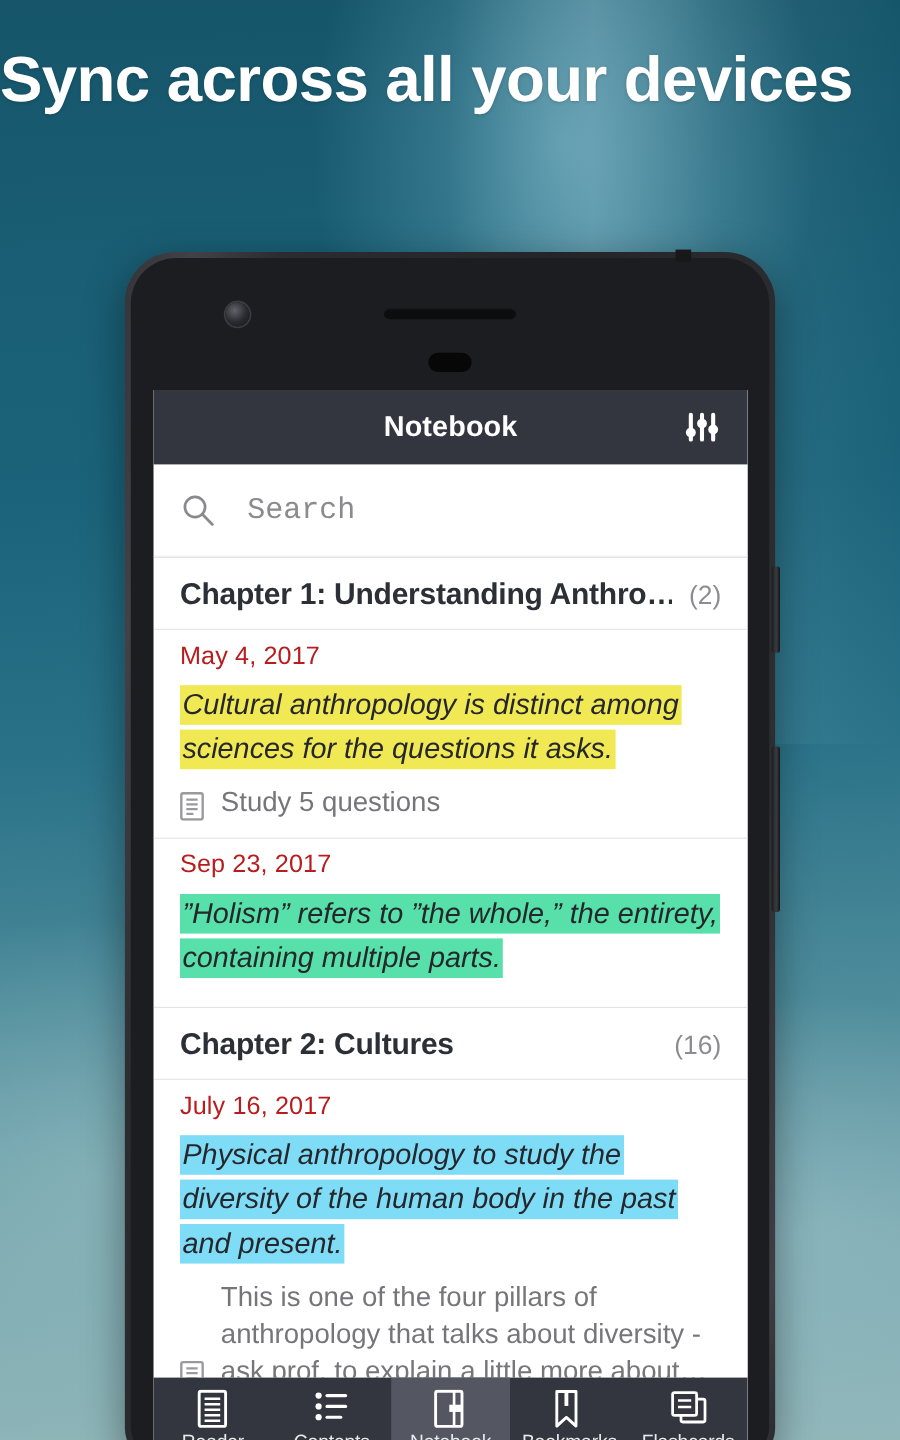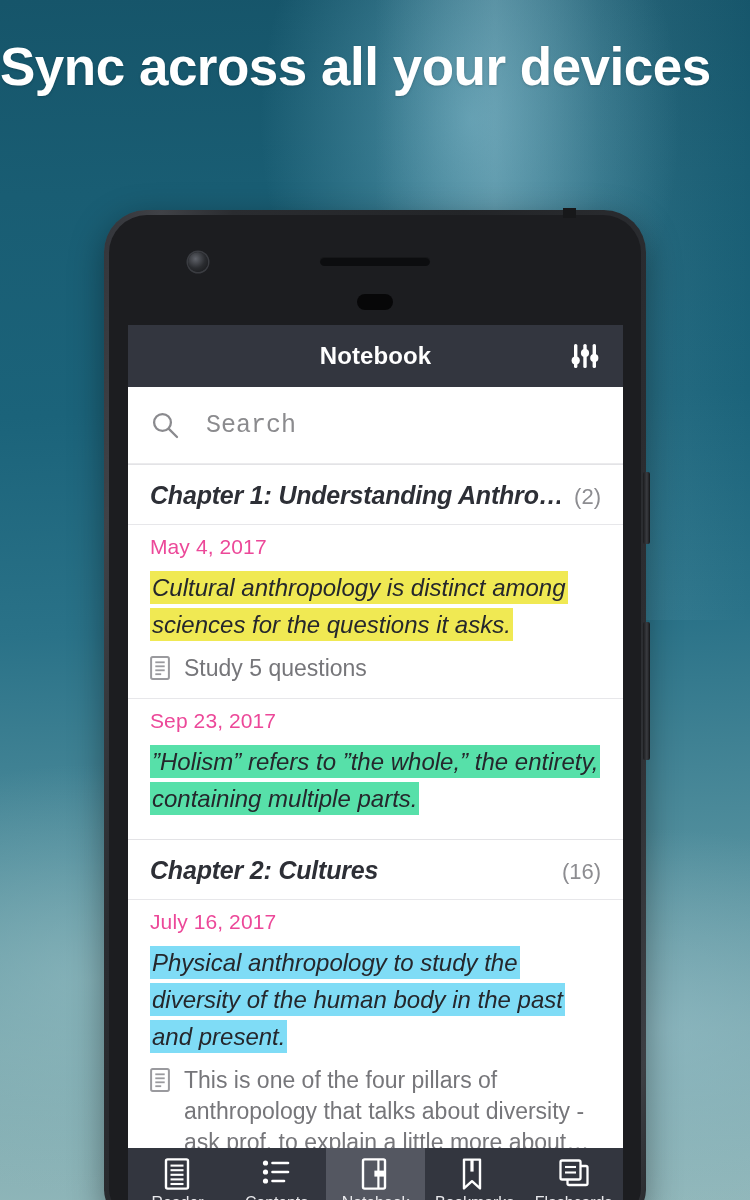--- a/index.html
+++ b/index.html
@@ -143,52 +143,52 @@
 
   .chapter-row {
     display:flex; align-items:baseline;
     padding:16px 22px 14px 22px;
     border-top:1px solid #e3e3e6;
   }
   .chapter-title {
     flex:1 1 auto;
     font-size:25px; font-weight:bold; color:#2d2f36;
     letter-spacing:-0.2px;
-    white-space:nowrap; overflow:hidden;font-style:italic;
+    white-space:nowrap; overflow:hidden;
   }
   .chapter-count {
     flex:0 0 auto; margin-left:14px;
     font-size:22px; color:#8d8d91;
   }
 
   .note {
     padding:10px 22px 14px 22px;
     border-top:1px solid #e7e7ea;
     margin:0 0 0 0;
   }
   .note.first { border-top:1px solid #e7e7ea; }
   .note-date {
-    font-size:21px; color:#ec4899; margin-bottom:10px; letter-spacing:0.1px;
+    font-size:21px; color:#b91c1c; margin-bottom:10px; letter-spacing:0.1px;
   }
   .note-hl { margin-bottom:8px; }
   .note-hl span {
     display:inline;
     font-size:24px; line-height:37px;
     color:#25272c;
     padding:3px 2px;
     box-decoration-break:clone;
     font-style:italic;
     -webkit-box-decoration-break:clone;
   }
   .hl-yellow span { background:#f0e953; }
   .hl-green  span { background:#57e0a9; }
   .hl-blue   span { background:#7fdcf6; }
 
   .note-sub {
-    display:flex; align-items:flex-start;
+    display:flex; align-items:flex-end;
     margin-top:10px;
   }
   .note-sub .doc-icon { flex:0 0 20px; width:20px; height:24px; margin-right:14px; margin-top:3px; }
   .note-sub-text {
     font-size:23px; line-height:31px; color:#76767a;
   }
 
   
   .bottomnav {
     flex:0 0 72px; height:72px;

